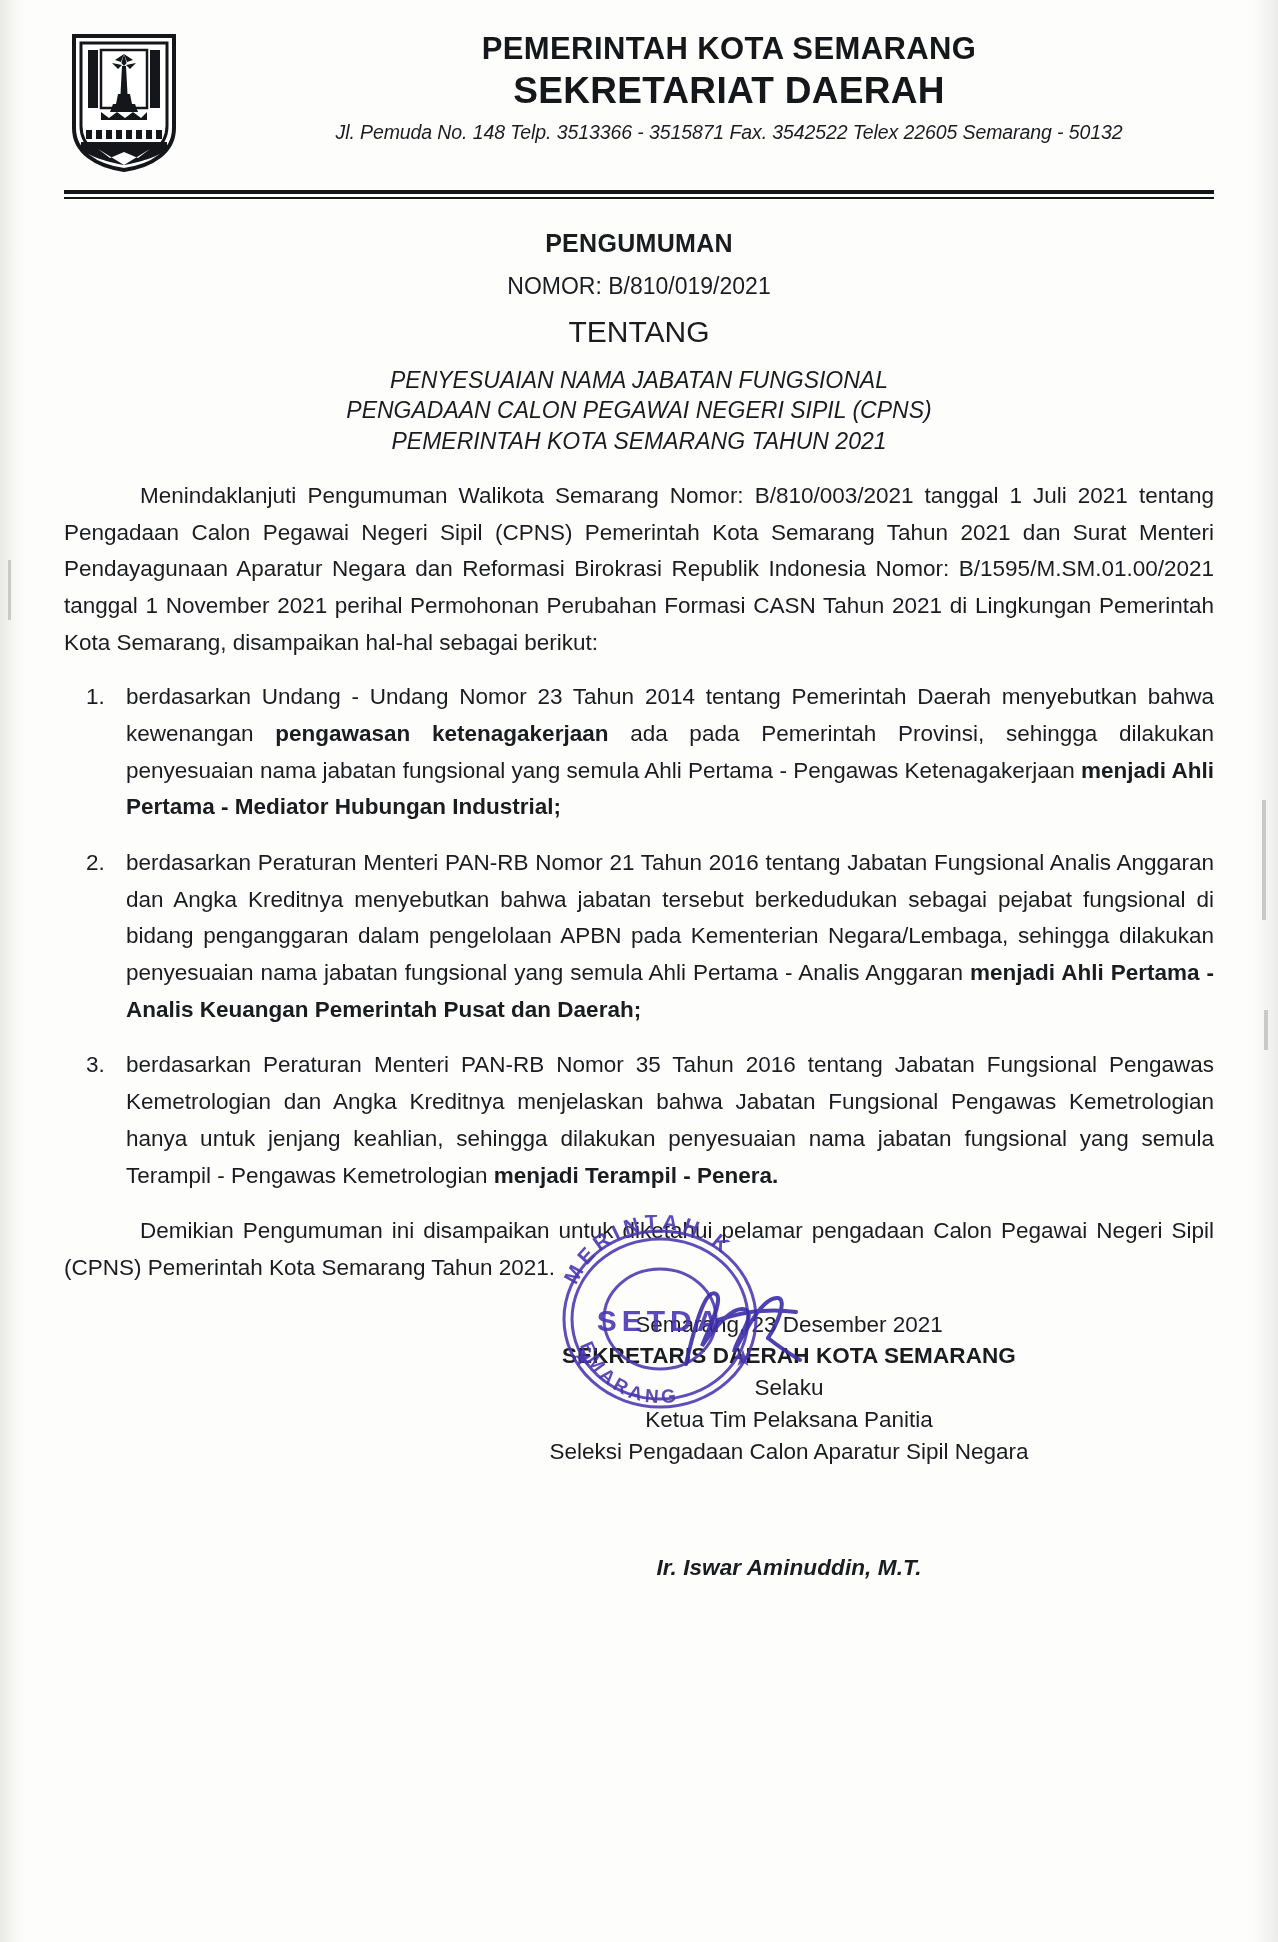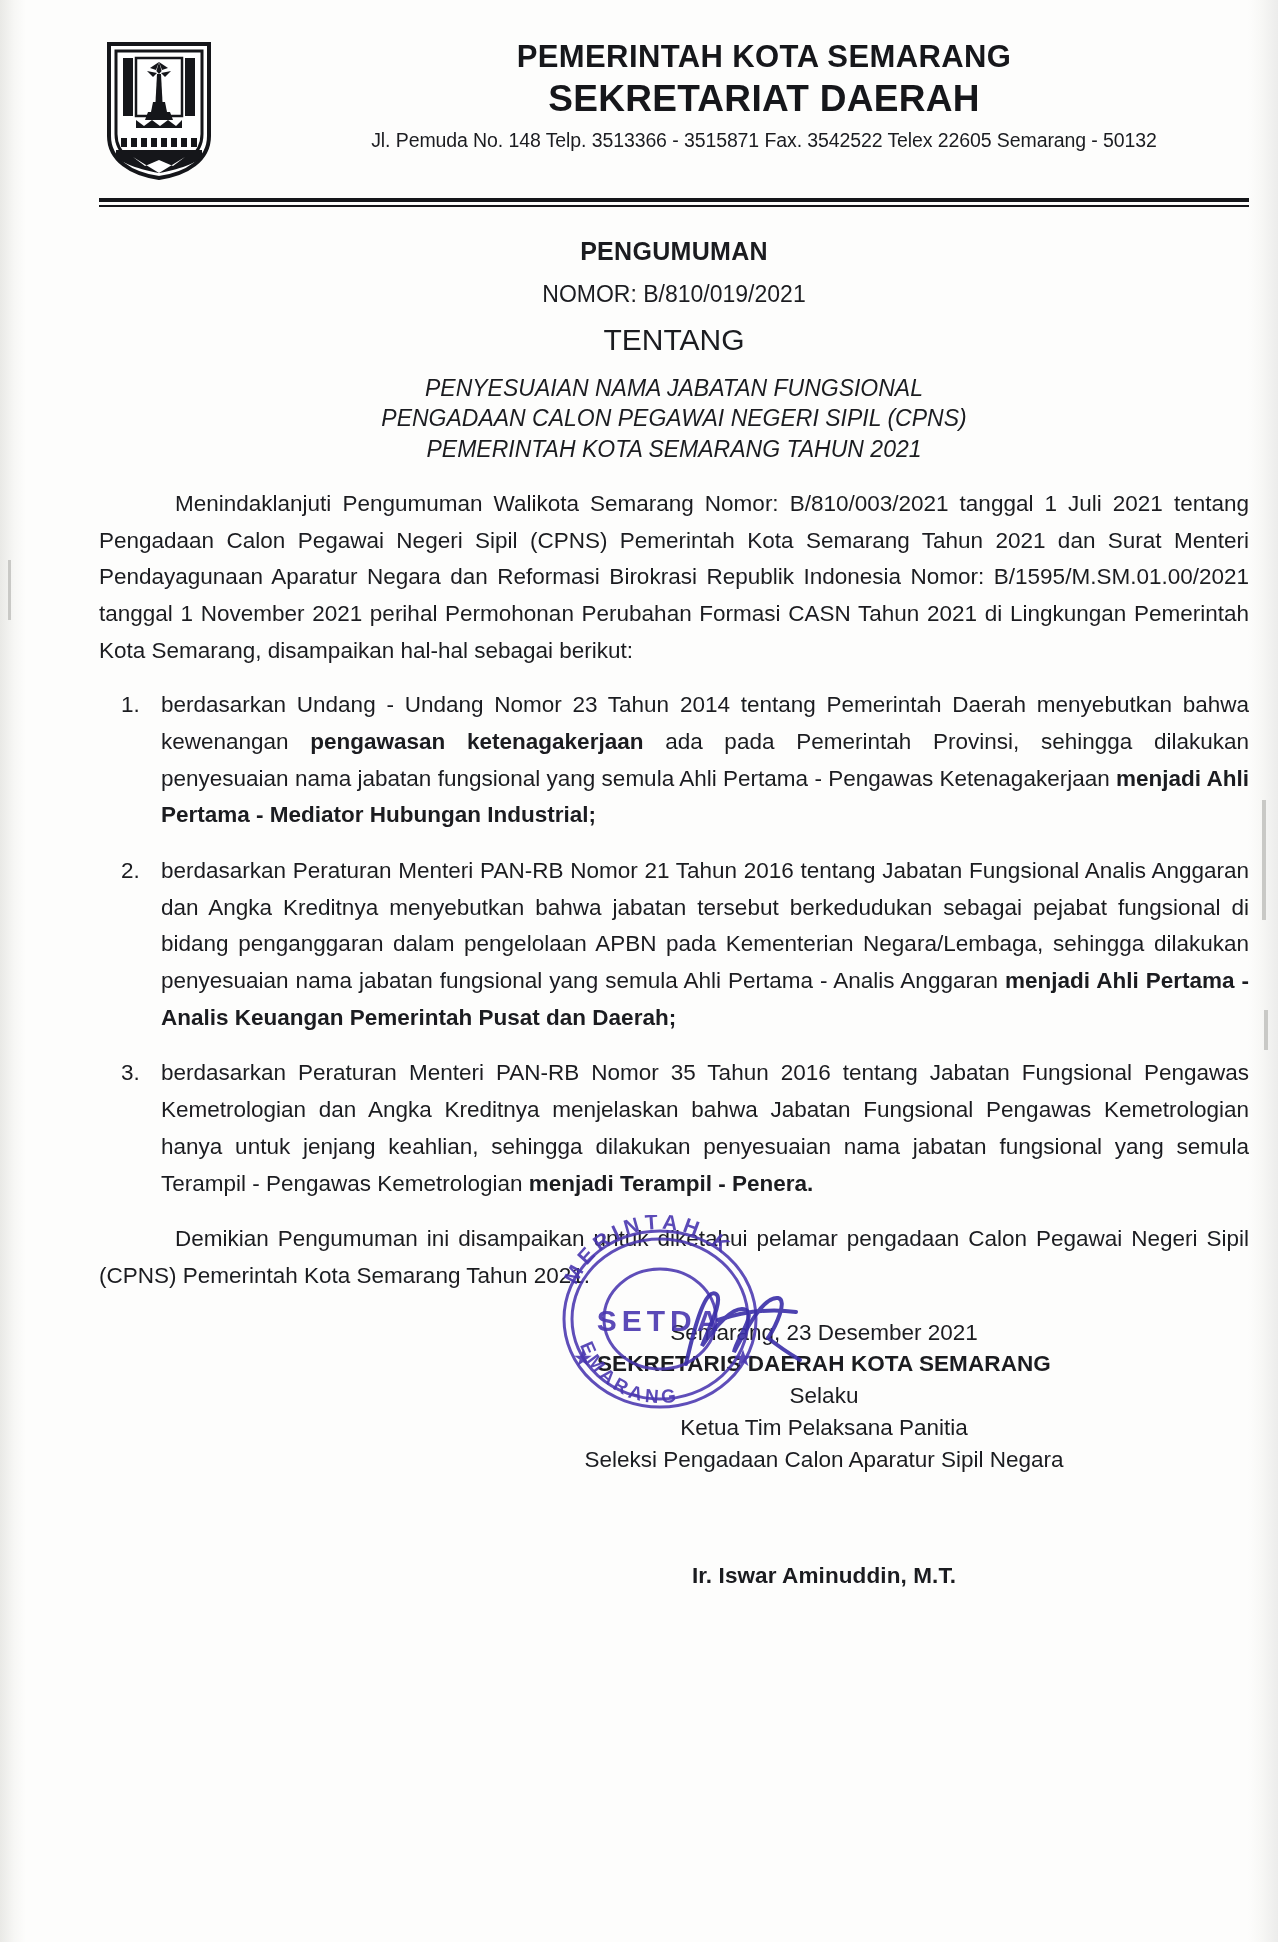--- a/index.html
+++ b/index.html
@@ -17,37 +17,37 @@
     background:#fdfdfc;
     box-sizing:border-box;
   }
   
   .scan-edge-left{position:absolute;left:0;top:0;width:26px;height:100%;
     background:linear-gradient(90deg,#e9e9e6 0%,#f7f7f5 55%,#fdfdfc 100%);pointer-events:none;}
   .scan-edge-right{position:absolute;right:0;top:0;width:30px;height:100%;
     background:linear-gradient(270deg,#ececeb 0%,#f8f8f6 60%,#fdfdfc 100%);pointer-events:none;}
   .scan-speck{position:absolute;background:#c9c9c6;}
 
-  .content{position:absolute;left:64px;top:12px;width:1150px;margin-left:35px;}
+  .content{position:absolute;left:64px;top:4px;width:1150px;}
 
   
   .header{position:relative;height:150px;padding-top:28px;}
   .crest{position:absolute;left:4px;top:28px;width:112px;height:140px;}
   .header-text{margin-left:190px;text-align:center;padding-right:10px;}
   .org-line1{
     font-size:31px;font-weight:bold;letter-spacing:.4px;
     line-height:1.12;color:#16171b;
   }
   .org-line2{
     font-size:37px;font-weight:bold;letter-spacing:.3px;
     line-height:1.15;margin-top:3px;color:#16171b;
   }
   .addr{
     font-size:19.5px;line-height:1.2;margin-top:9px;color:#1b1c20;
-    white-space:nowrap;letter-spacing:-.1px;
+    white-space:nowrap;letter-spacing:-.1px;font-style:italic;
   }
   .rule{
     margin-top:8px;border:0;height:0;
     border-top:4px solid #15161a;
     border-bottom:2px solid #15161a;
     padding-bottom:3px;
   }
 
   
   .titleblock{text-align:center;margin-top:30px;}
@@ -87,21 +87,21 @@
     line-height:1.42;
     position:relative;
     padding-left:300px;
   }
   .sign-city{}
   .sign-title{font-weight:bold;letter-spacing:.1px;}
   .sign-selaku{}
   .sign-role1{}
   .sign-role2{}
   .sign-role3{}
-  .sign-name{font-weight:bold;margin-top:84px;letter-spacing:.1px;}
+  .sign-name{font-weight:bold;margin-top:84px;letter-spacing:.1px;font-style:italic;}
 
   
   .stamp{
     position:absolute;
     left:548px;top:1215px;
     width:224px;height:200px;
     pointer-events:none;
   }
   .sig-scribble{
     position:absolute;left:672px;top:1268px;width:140px;height:120px;

